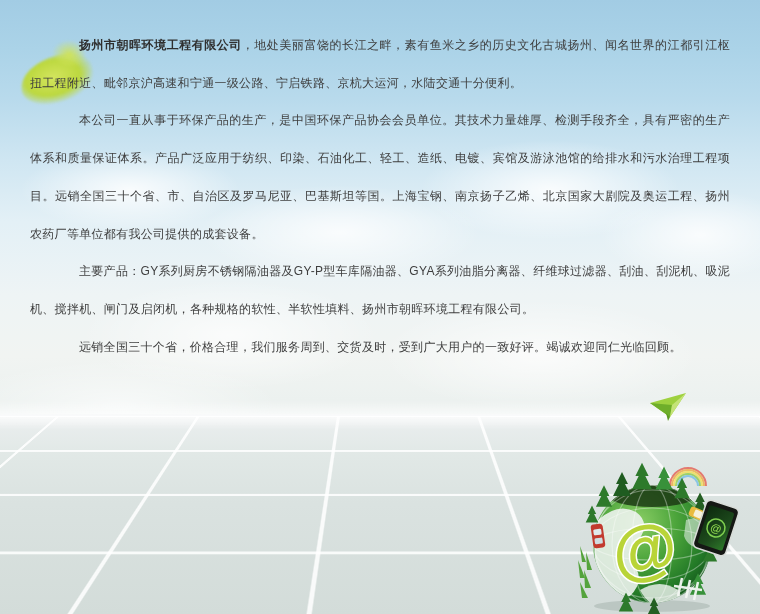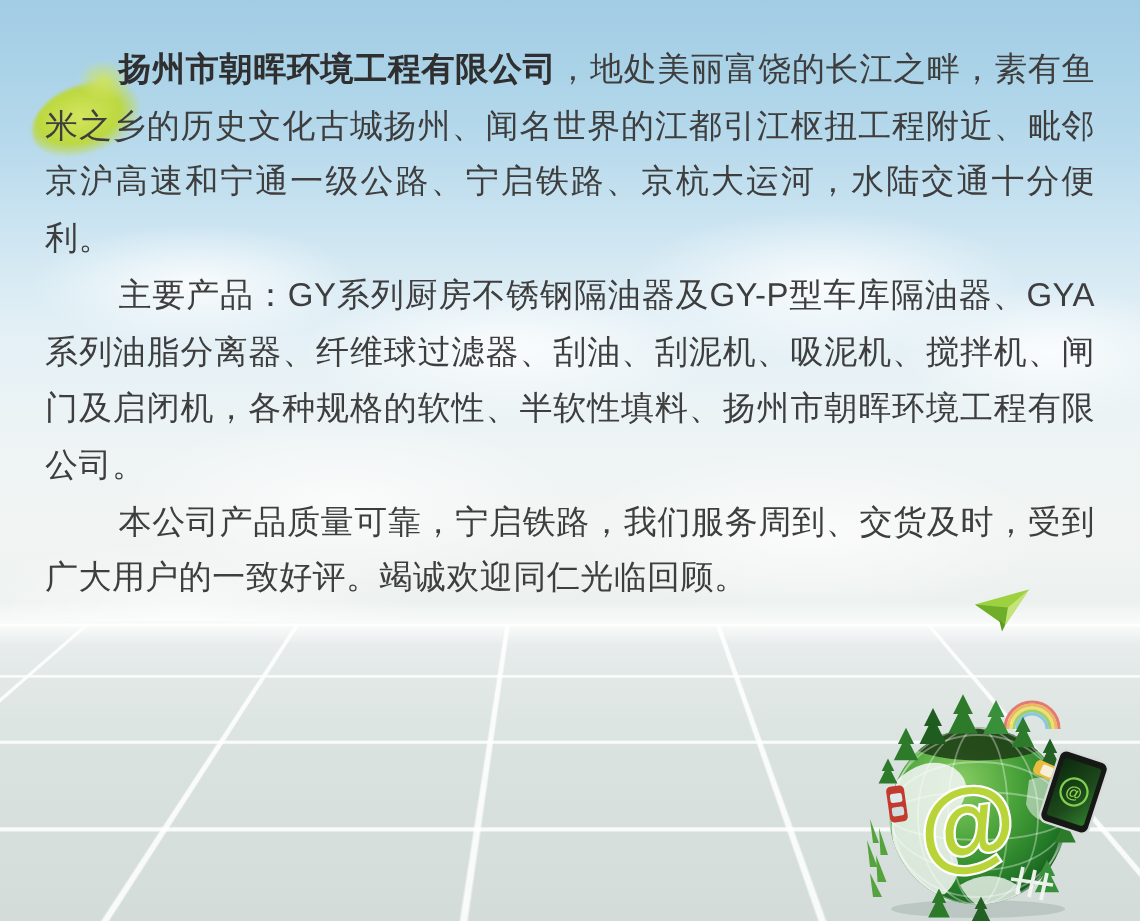--- a/index.html
+++ b/index.html
@@ -28,21 +28,21 @@
   }
   
   .leaf-highlight{position:absolute;left:20px;top:56px;width:74px;height:46px;
     background:radial-gradient(ellipse at 45% 45%, #d3e55e 0%, #bcd83f 48%, rgba(188,216,63,0) 74%);
     border-radius:62% 38% 55% 45%;transform:rotate(-14deg);filter:blur(1px);z-index:1;}
   .leaf-highlight::after{content:"";position:absolute;left:38px;top:-12px;width:34px;height:26px;
     background:radial-gradient(ellipse at 50% 55%, #cfe35a 0%, rgba(188,216,63,0) 72%);
     border-radius:50% 50% 40% 60%;transform:rotate(18deg);}
   
   .article{position:absolute;left:30px;top:27px;width:700px;z-index:2;
-    font-size:22px;line-height:37.7px;color:#3e3e3e;text-align:justify;letter-spacing:.3px;}
+    font-size:12px;line-height:37.7px;color:#3e3e3e;text-align:justify;letter-spacing:.3px;}
   .article p{margin:0;text-indent:49px;}
   .article b{color:#2f2f2f;font-weight:bold;}
   
   .paper-plane{position:absolute;left:648px;top:391px;z-index:3;}
   .globe{position:absolute;left:570px;top:450px;z-index:3;}
 </style>
 </head>
 <body>
 
 <div class="screen">
@@ -57,22 +57,23 @@
 
   <div class="floor">
     <div class="floor-grid"></div>
   </div>
   <div class="horizon"></div>
 
   <div class="leaf-highlight"></div>
 
   <div class="article">
     <p><b>扬州市朝晖环境工程有限公司</b><span>，地处美丽富饶的长江之畔，素有鱼米之乡的历史文化古城扬州、闻名世界的江都引江枢扭工程附近、毗邻京沪高速和宁通一级公路、宁启铁路、京杭大运河，水陆交通十分便利。</span></p>
+    <p>本公司一直从事于环保产品的生产，是中国环保产品协会会员单位。其技术力量雄厚、检测手段齐全，具有严密的生产体系和质量保证体系。产品广泛应用于纺织、印染、石油化工、轻工、造纸、电镀、宾馆及游泳池馆的给排水和污水治理工程项目。远销全国三十个省、市、自治区及罗马尼亚、巴基斯坦等国。上海宝钢、南京扬子乙烯、北京国家大剧院及奥运工程、扬州农药厂等单位都有我公司提供的成套设备。</p>
     <p>主要产品：GY系列厨房不锈钢隔油器及GY-P型车库隔油器、GYA系列油脂分离器、纤维球过滤器、刮油、刮泥机、吸泥机、搅拌机、闸门及启闭机，各种规格的软性、半软性填料、扬州市朝晖环境工程有限公司。</p>
-    <p>本公司产品质量可靠，宁启铁路，我们服务周到、交货及时，受到广大用户的一致好评。竭诚欢迎同仁光临回顾。</p>
+    <p>远销全国三十个省，价格合理，我们服务周到、交货及时，受到广大用户的一致好评。竭诚欢迎同仁光临回顾。</p>
   </div>
 
   <div class="paper-plane">
     <svg width="40" height="32" viewBox="0 0 40 32">
       <polygon points="2,12 38,2 22,26" fill="#9ed13f"></polygon>
       <polygon points="2,12 24,14 22,26" fill="#6fae2a"></polygon>
       <polygon points="24,14 38,2 22,26" fill="#c4e378"></polygon>
       <polygon points="18,22 22,26 20,30" fill="#5d9a22"></polygon>
     </svg>
   </div>

